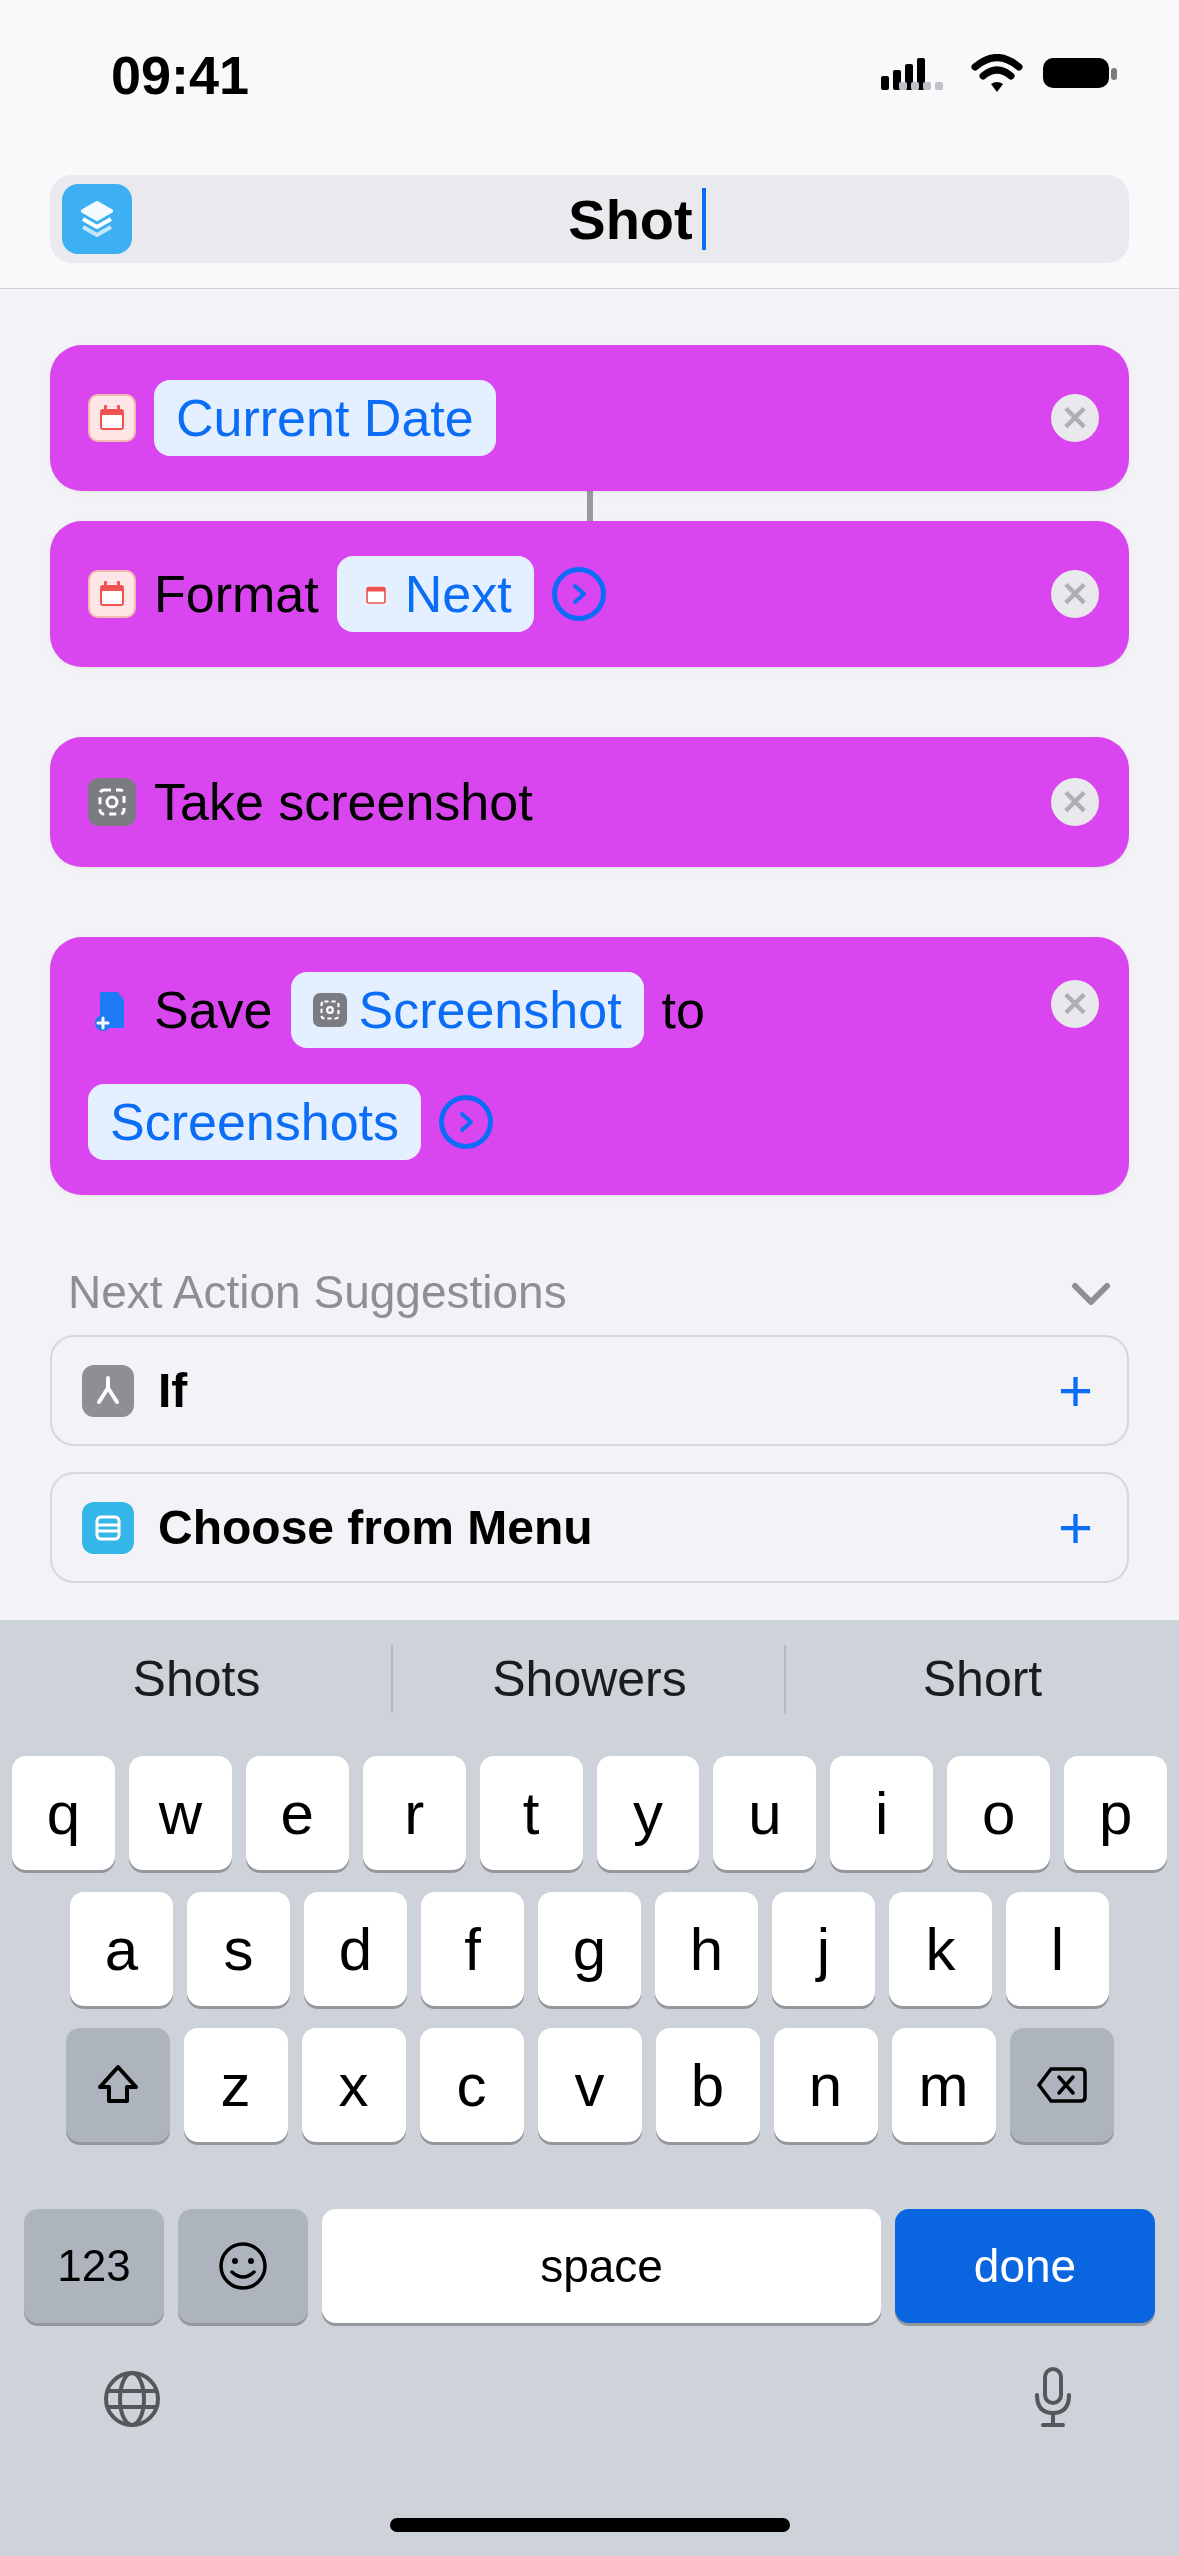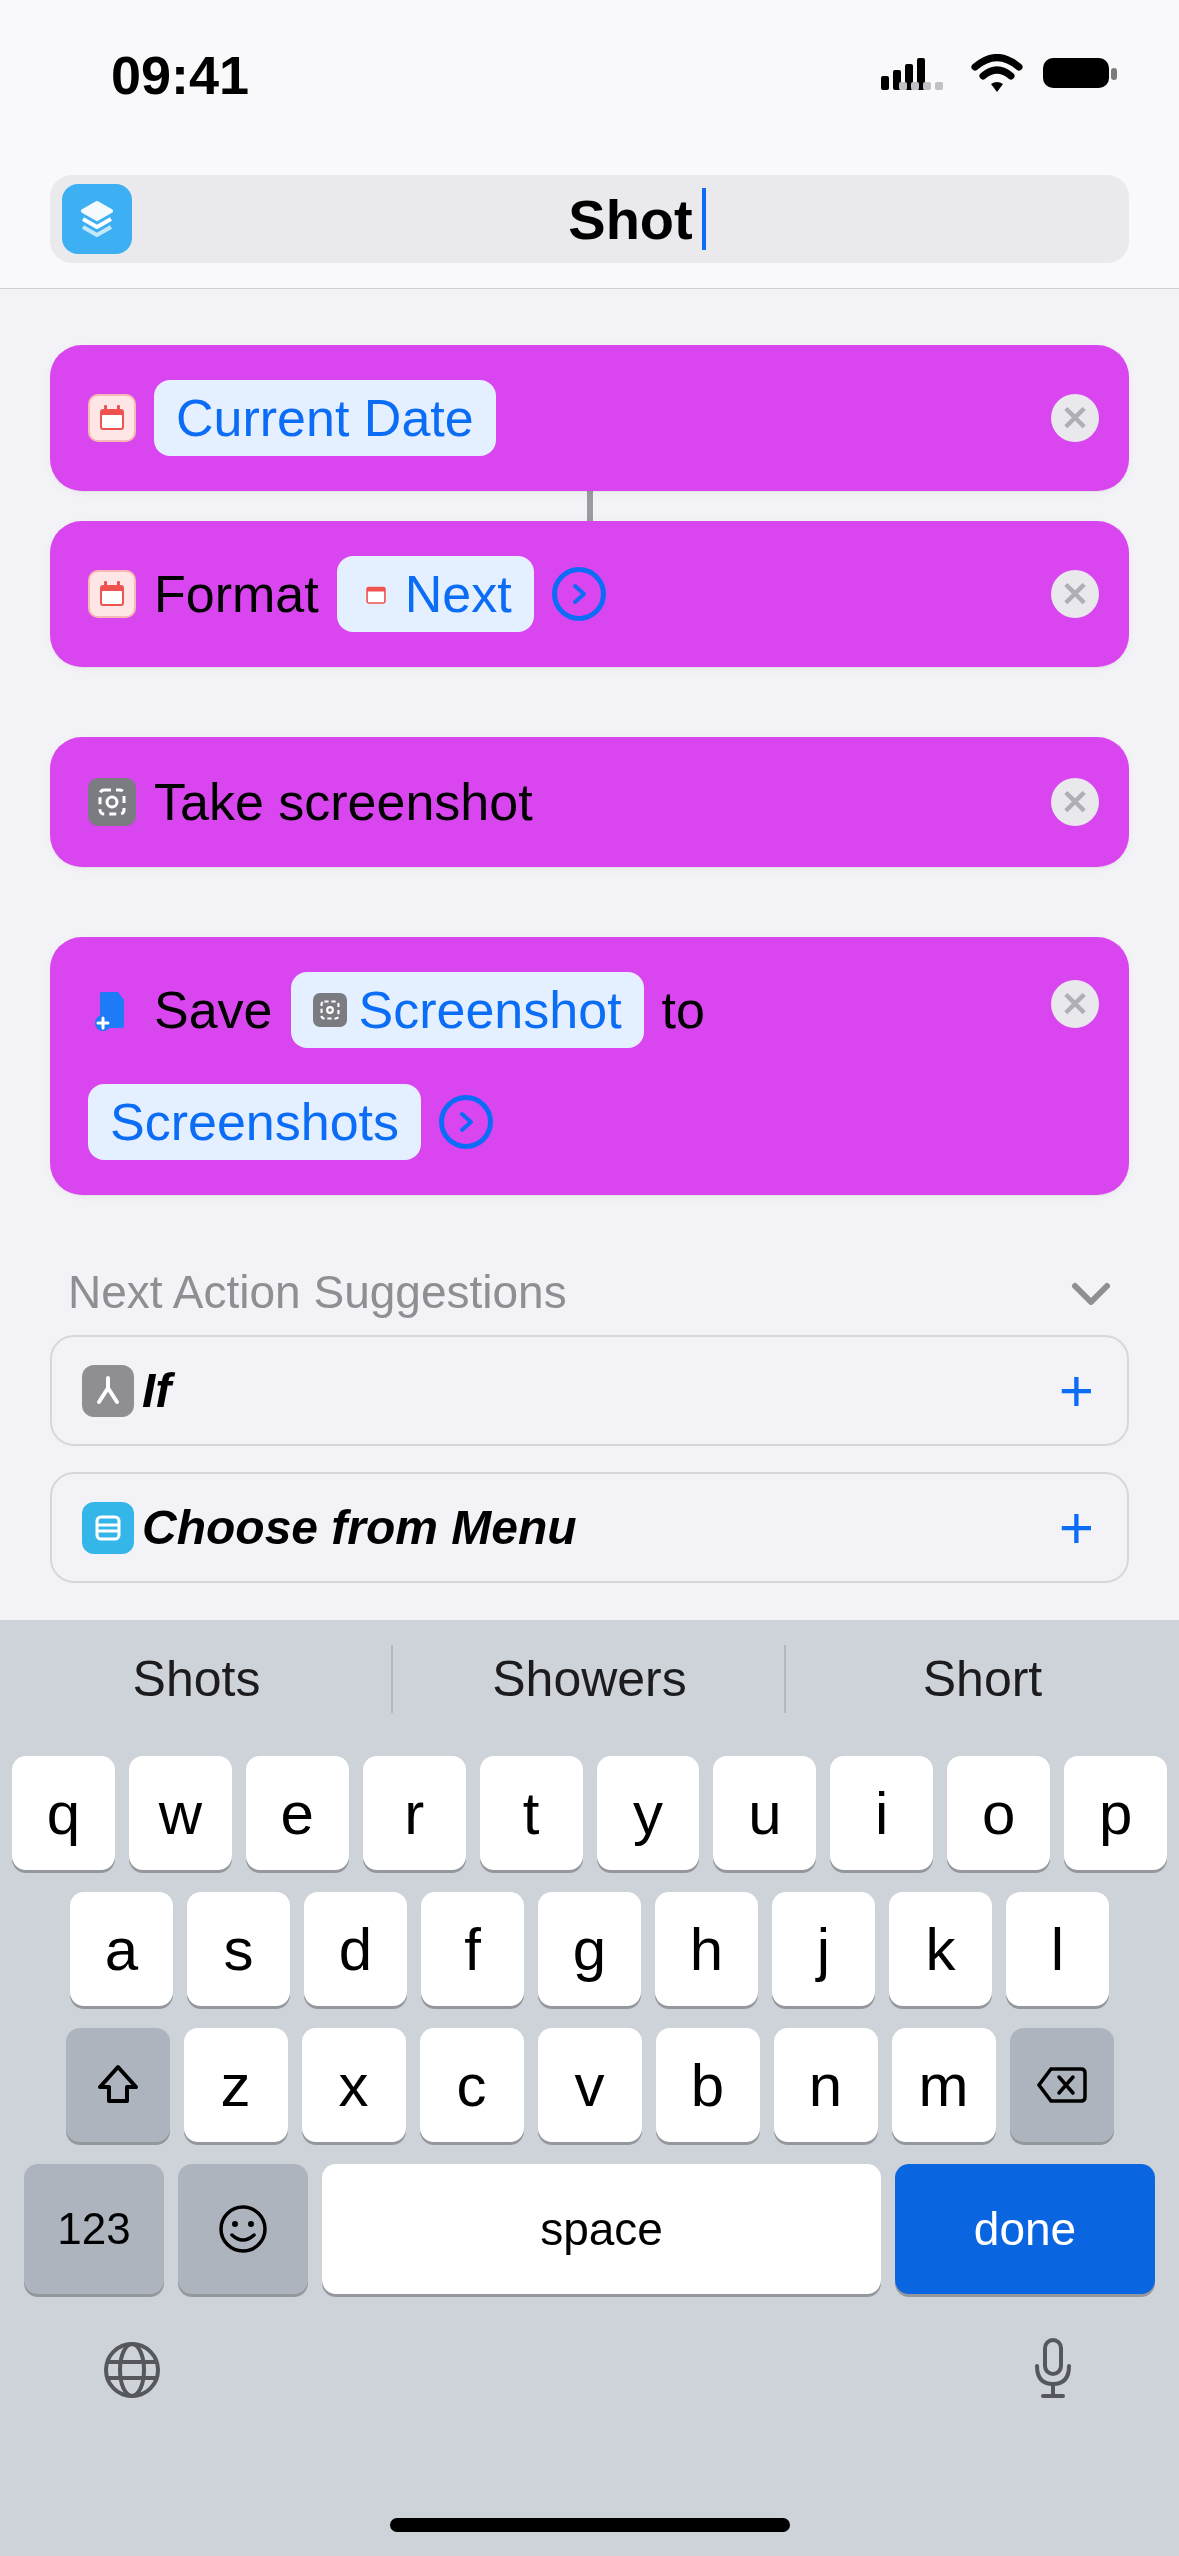--- a/index.html
+++ b/index.html
@@ -33,40 +33,40 @@
 
   .pill { display: inline-flex; align-items: center; gap: 12px; background: #e4efff; color: #0b6df6; border-radius: 16px; padding: 8px 22px; font-size: 52px; font-weight: 500; }
   .pill .pill-icon { width:34px; height:34px; display:inline-flex; align-items:center; justify-content:center; }
   .action-text { font-size: 52px; color: #000; }
   .chev-btn { width:54px; height:54px; border-radius:50%; border:5px solid #0b6df6; display:inline-flex; align-items:center; justify-content:center; }
   .close-btn { position: absolute; right: 30px; top: 50%; transform: translateY(-50%); width: 48px; height: 48px; border-radius: 50%; background: #e8e8ed; display: flex; align-items: center; justify-content: center; }
   .close-btn.top-r { top: 43px; transform: none; }
   .close-x { color:#aeaeb5; font-size:34px; font-weight:700; }
 
   .suggest-header { display:flex; justify-content:space-between; align-items:center; padding: 40px 18px 16px; color:#8e8e93; font-size:46px; font-weight:500; }
-  .suggest-card { background:#f2f2f7; border:2px solid #d7d7db; border-radius:24px; padding: 26px 30px; display:flex; align-items:center; gap:8px; margin-bottom:26px; position:relative;font-style:italic; }
+  .suggest-card { background:#f2f2f7; border:2px solid #d7d7db; border-radius:24px; padding: 26px 30px; display:flex; align-items:center; gap:24px; margin-bottom:26px; position:relative; }
   .suggest-icon { width:52px; height:52px; border-radius:12px; display:flex; align-items:center; justify-content:center; }
   .suggest-txt { font-size:48px; font-weight:600; }
   .suggest-plus { position:absolute; right:34px; color:#0b6df6; font-size:60px; font-weight:300; }
 
   
   .keyboard { position:absolute; left:0; right:0; bottom:0; height: 936px; background:#ced2d9; }
   .kb-suggest { display:flex; height:118px; }
   .kb-suggest > div { flex:1; display:flex; align-items:center; justify-content:center; font-size:50px; color:#1c1c1e; position:relative; }
   .kb-suggest .divider::after { content:""; position:absolute; right:0; top:25px; bottom:25px; width:2px; background:#b4b9c1; }
   .kb-rows { padding: 18px 12px 0; }
   .kb-row { display:flex; gap:14px; margin-bottom:22px; justify-content:center; }
   .kb-key { background:#fff; border-radius:14px; box-shadow:0 3px 0 rgba(0,0,0,0.28); height:114px; display:flex; align-items:center; justify-content:center; font-size:60px; }
   .kb-row1 .kb-key { width:104px; }
   .kb-row2 .kb-key { width:104px; }
   .kb-row2 { padding:0 58px; }
   .kb-row3 .kb-key { width:104px; }
   .kb-fn { background:#aeb4be; width:140px; }
   .kb-bottom { display:flex; gap:14px; padding:0 12px; }
-  .kb-bottom .kb-key { height:130px; }
+  .kb-bottom .kb-key { height:114px;margin-top:45px; }
   .kb-123 { width:140px; background:#aeb4be; font-size:44px; }
   .kb-emoji { width:130px; background:#aeb4be; }
   .kb-space { flex:1; background:#fff; font-size:46px; }
   .kb-done { width:260px; background:#0a66e0; color:#fff; font-size:46px; }
   .kb-footer { display:flex; justify-content:space-between; align-items:center; padding:40px 100px 0; }
   .home-ind { position:absolute; bottom:24px; left:50%; transform:translateX(-50%); width:400px; height:14px; background:#000; border-radius:20px; }
 </style>
 </head>
 <body>
 

